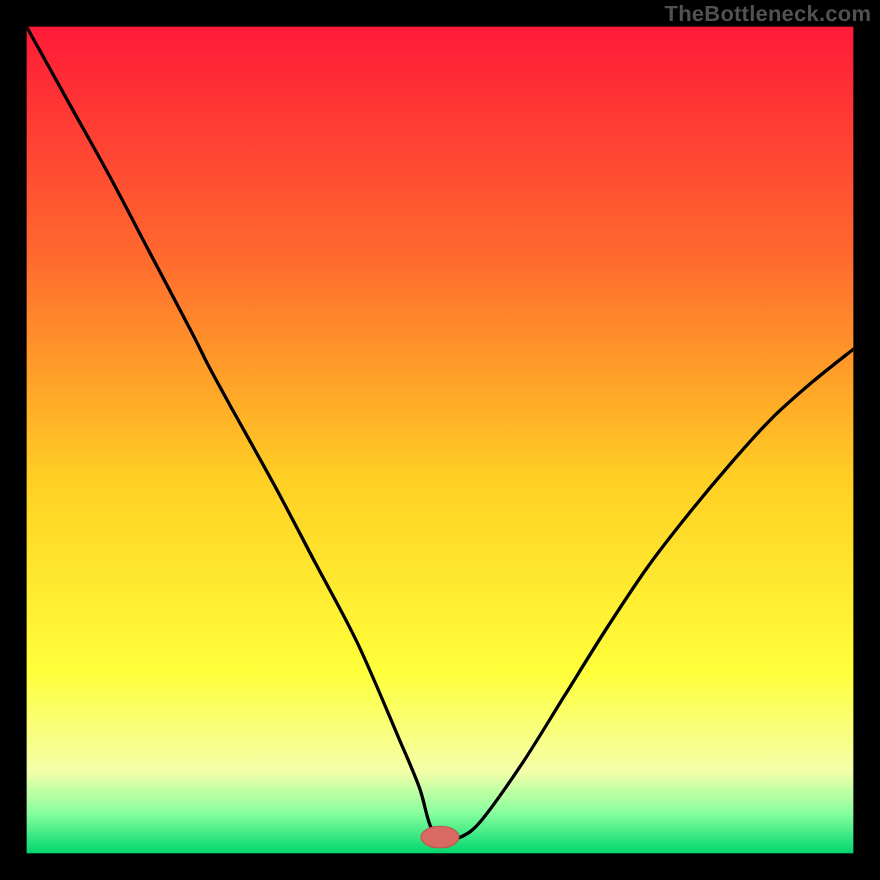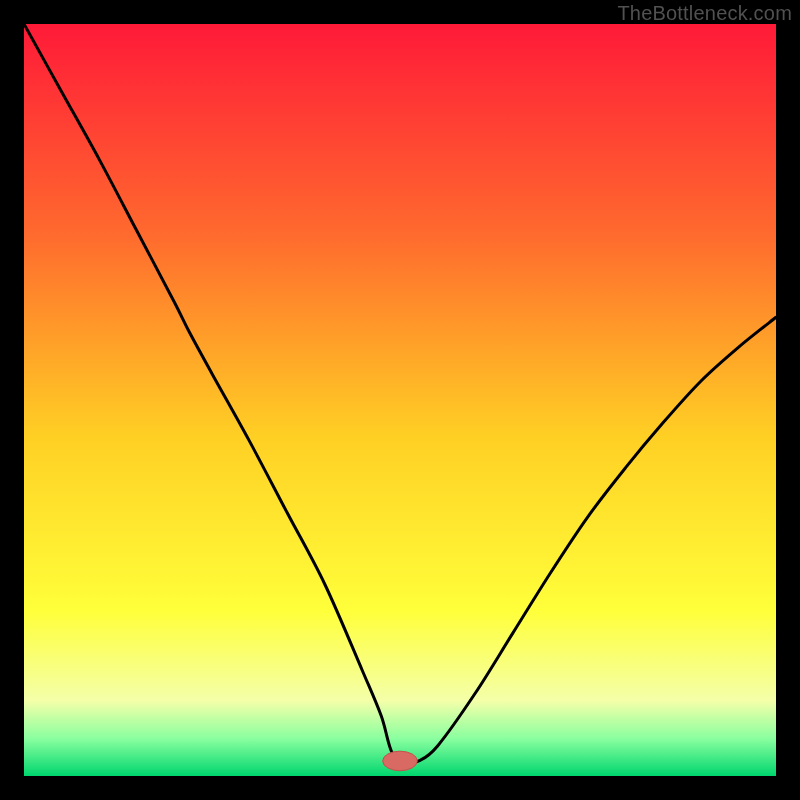--- a/index.html
+++ b/index.html
@@ -16,21 +16,21 @@
     width: 800px;
     height: 800px;
     background: #000;
   }
   .watermark {
     position: absolute;
     top: 2px;
     right: 8px;
     color: #515151;
     font-size: 20px;
-    font-weight: 400;
+    font-weight: 700;
     letter-spacing: 0.2px;
     z-index: 5;
   }
   .plot {
     position: absolute;
     left: 24px;
     top: 24px;
     width: 752px;
     height: 752px;
   }

